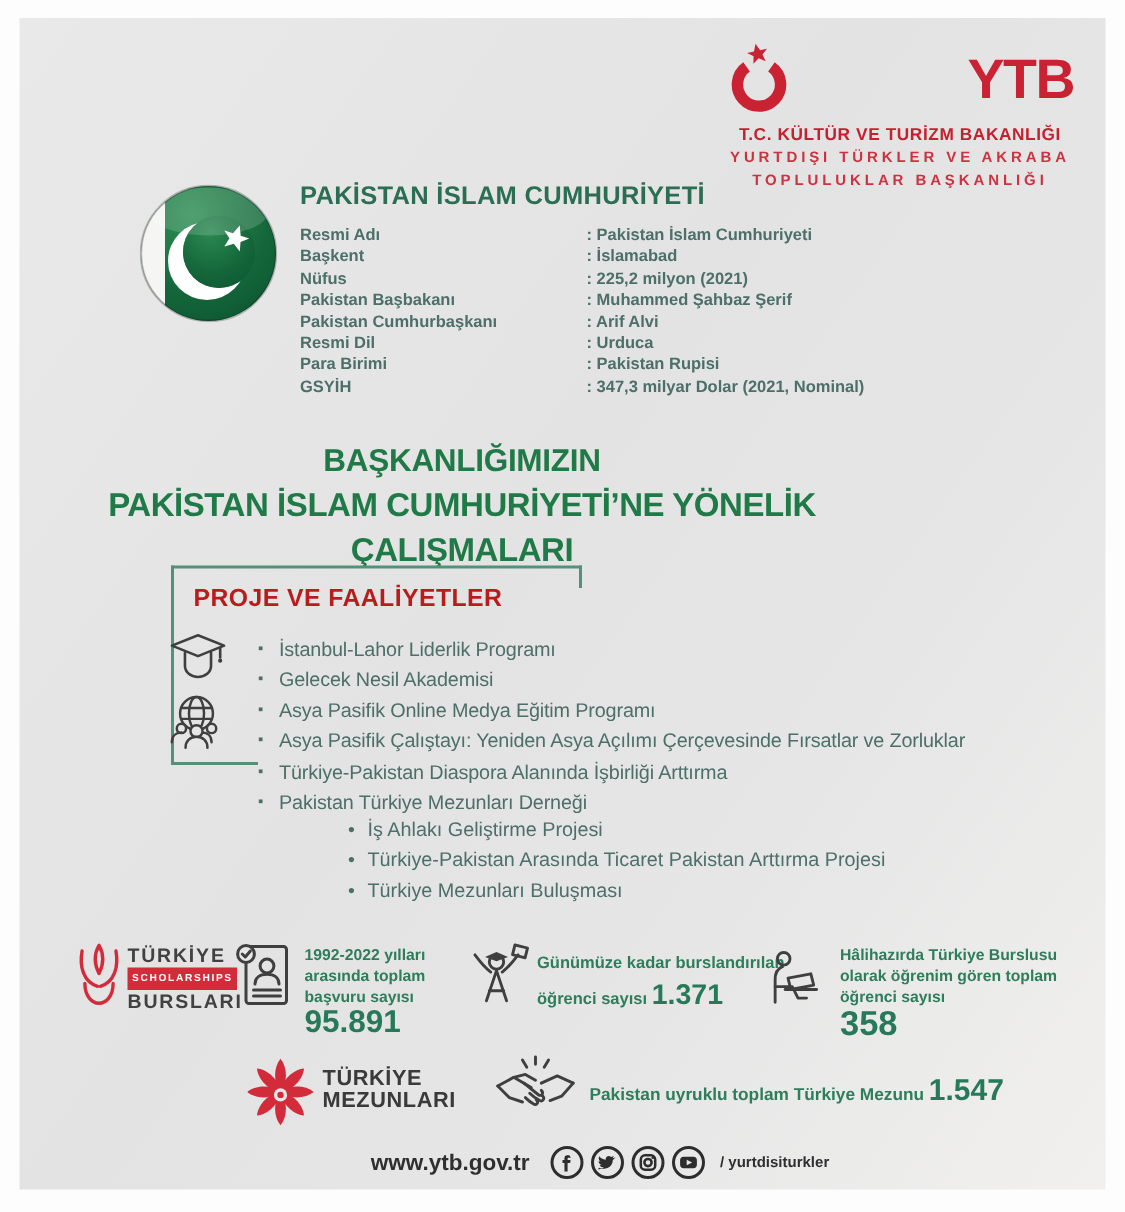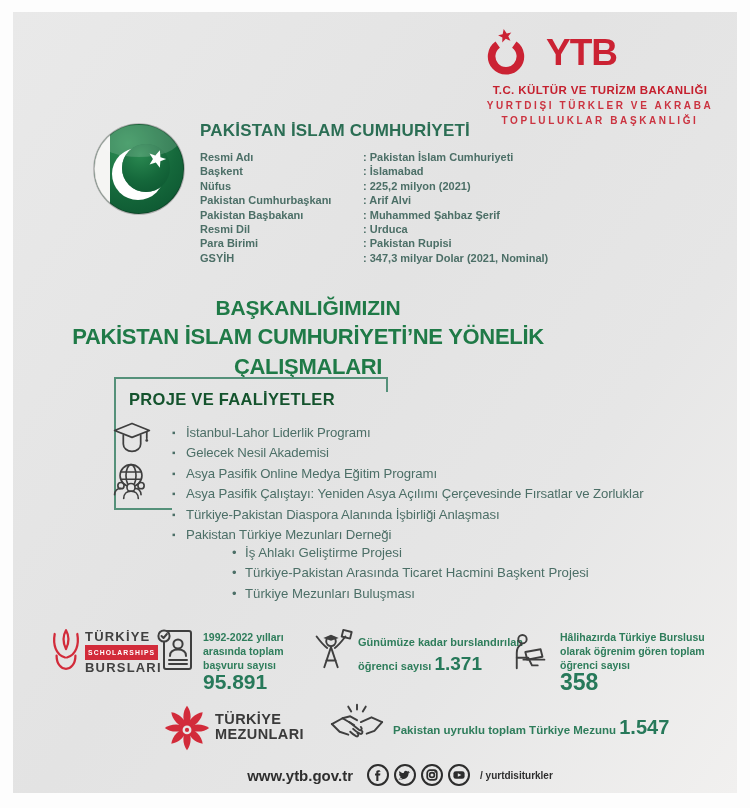--- a/index.html
+++ b/index.html
@@ -4,41 +4,41 @@
 <style>
   html,body{margin:0;padding:0;}
   body{background:#ffffff;font-family:"Liberation Sans",sans-serif;}
   #root{position:relative;width:750px;height:808px;background:#fdfdfd;overflow:hidden;}
   .canvas{position:absolute;left:13px;top:12px;width:724px;height:781px;
           background:linear-gradient(125deg,#e9e9e9 0%,#e3e3e3 45%,#e6e6e6 70%,#f1f0ef 100%);}
   .abs{position:absolute;}
 
   
   .ytb-block{position:absolute;top:28px;right:34px;width:232px;text-align:center;}
-  .ytb-row{display:flex;align-items:center;justify-content:flex-start;gap:18px;margin-bottom:6px;}
+  .ytb-row{display:flex;align-items:center;justify-content:space-between;gap:18px;margin-bottom:6px;}
   .ytb-word{font-size:37px;font-weight:bold;color:#cb2233;letter-spacing:-1px;line-height:36px;}
   .ytb-l1{font-size:11.5px;font-weight:bold;color:#c5202e;letter-spacing:.4px;margin-top:2px;}
   .ytb-l2{font-size:10px;font-weight:bold;color:#cb3340;letter-spacing:2.6px;margin-top:4px;}
 
   
   .country-title{position:absolute;left:200px;top:121px;font-size:17px;font-weight:bold;color:#2b6e54;letter-spacing:.2px;}
   .info{position:absolute;left:200px;top:150px;font-size:11px;font-weight:bold;color:#4c6f67;}
-  .info .row{display:grid;grid-template-columns:163px auto;line-height:14.4px;}
+  .info .row{display:grid;grid-template-columns:163px auto;line-height:14.4px;gap:28px;}
 
   
   .main-title{position:absolute;left:0;top:294px;width:616px;text-align:center;color:#1f7a47;font-weight:bold;}
   .main-title .t1{font-size:21px;line-height:28px;letter-spacing:-.2px;}
   .main-title .t2{font-size:22px;line-height:30px;letter-spacing:-.3px;}
 
   
   .frame-top{position:absolute;left:114px;top:377px;width:272px;height:13px;
              border-top:2px solid #55917a;border-right:2px solid #55917a;}
   .frame-left{position:absolute;left:114px;top:377px;width:56px;height:131px;
              border-left:2px solid #55917a;border-bottom:2px solid #55917a;}
-  .proj-heading{position:absolute;left:129px;top:390px;font-size:16.5px;font-weight:bold;color:#14532d;letter-spacing:.3px;}
+  .proj-heading{position:absolute;left:129px;top:390px;font-size:16.5px;font-weight:bold;color:#b91c1c;letter-spacing:.3px;}
 
   .proj-list{position:absolute;left:172px;top:423px;font-size:13.2px;color:#4c6f67;}
   .proj-list .li{display:flex;line-height:20.4px;letter-spacing:-.1px;}
   .proj-list .b{width:14px;font-size:10px;line-height:20.4px;color:#4c6f67;}
   .sub-list{position:absolute;left:232px;top:543px;font-size:13.2px;color:#4c6f67;}
   .sub-list .li{display:flex;line-height:20.3px;}
   .sub-list .b{width:13px;font-size:13px;color:#4c6f67;}
 
   
   .green-label{font-size:10.5px;font-weight:bold;color:#2e7d5b;line-height:14px;}
@@ -115,26 +115,26 @@
       </div>
     <div class="row">
         <span>Başkent</span>
         <span>: İslamabad</span>
       </div>
     <div class="row">
         <span>Nüfus</span>
         <span>: 225,2 milyon (2021)</span>
       </div>
     <div class="row">
+        <span>Pakistan Başbakanı</span>
+        <span>: Muhammed Şahbaz Şerif</span>
+      </div>
+    <div class="row">
         <span>Pakistan Cumhurbaşkanı</span>
         <span>: Arif Alvi</span>
-      </div>
-    <div class="row">
-        <span>Pakistan Başbakanı</span>
-        <span>: Muhammed Şahbaz Şerif</span>
       </div>
     <div class="row">
         <span>Resmi Dil</span>
         <span>: Urduca</span>
       </div>
     <div class="row">
         <span>Para Birimi</span>
         <span>: Pakistan Rupisi</span>
       </div>
     <div class="row">
@@ -186,35 +186,35 @@
     <div class="li">
         <span class="b">▪</span>
         <span>Asya Pasifik Online Medya Eğitim Programı</span>
       </div>
     <div class="li">
         <span class="b">▪</span>
         <span>Asya Pasifik Çalıştayı:  Yeniden Asya Açılımı Çerçevesinde Fırsatlar ve Zorluklar</span>
       </div>
     <div class="li">
         <span class="b">▪</span>
-        <span>Türkiye-Pakistan Diaspora Alanında İşbirliği Anlaşması</span>
+        <span>Türkiye-Pakistan Diaspora Alanında İşbirliği Arttırma</span>
       </div>
     <div class="li">
         <span class="b">▪</span>
         <span>Pakistan Türkiye Mezunları Derneği</span>
       </div>
   </div>
   <div class="sub-list">
     <div class="li">
         <span class="b">•</span>
         <span>İş Ahlakı Geliştirme Projesi</span>
       </div>
     <div class="li">
         <span class="b">•</span>
-        <span>Türkiye-Pakistan Arasında Ticaret Hacmini Başkent Projesi</span>
+        <span>Türkiye-Pakistan Arasında Ticaret Pakistan Arttırma Projesi</span>
       </div>
     <div class="li">
         <span class="b">•</span>
         <span>Türkiye Mezunları Buluşması</span>
       </div>
   </div>
 
   <div class="abs" style="left:50px;top:626px;">
     <svg width="32" height="48" viewBox="0 0 34 50" fill="none" stroke="#d22b3a" stroke-width="2.4" stroke-linecap="round" stroke-linejoin="round">
       <path d="M17,4 C13,11 14,18 17,24 C20,18 21,11 17,4 Z"></path>

